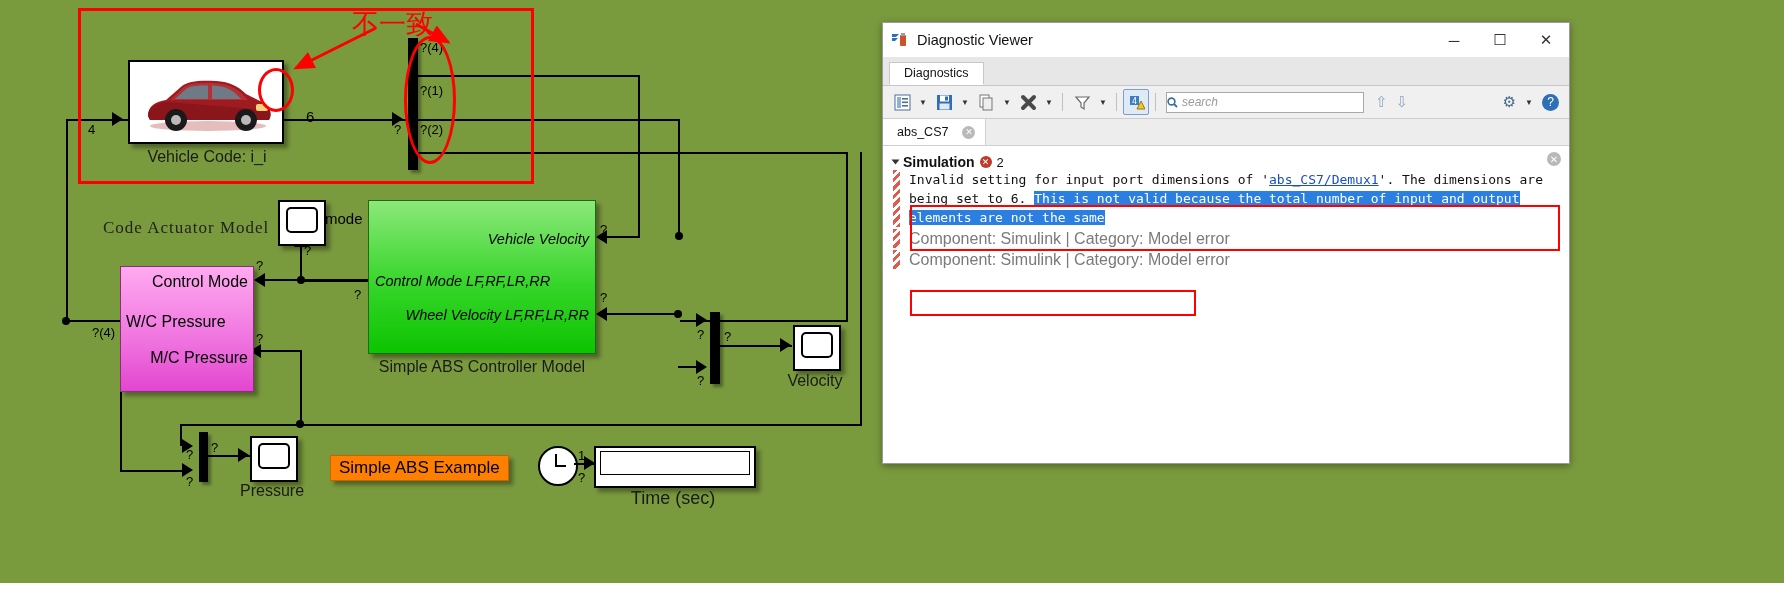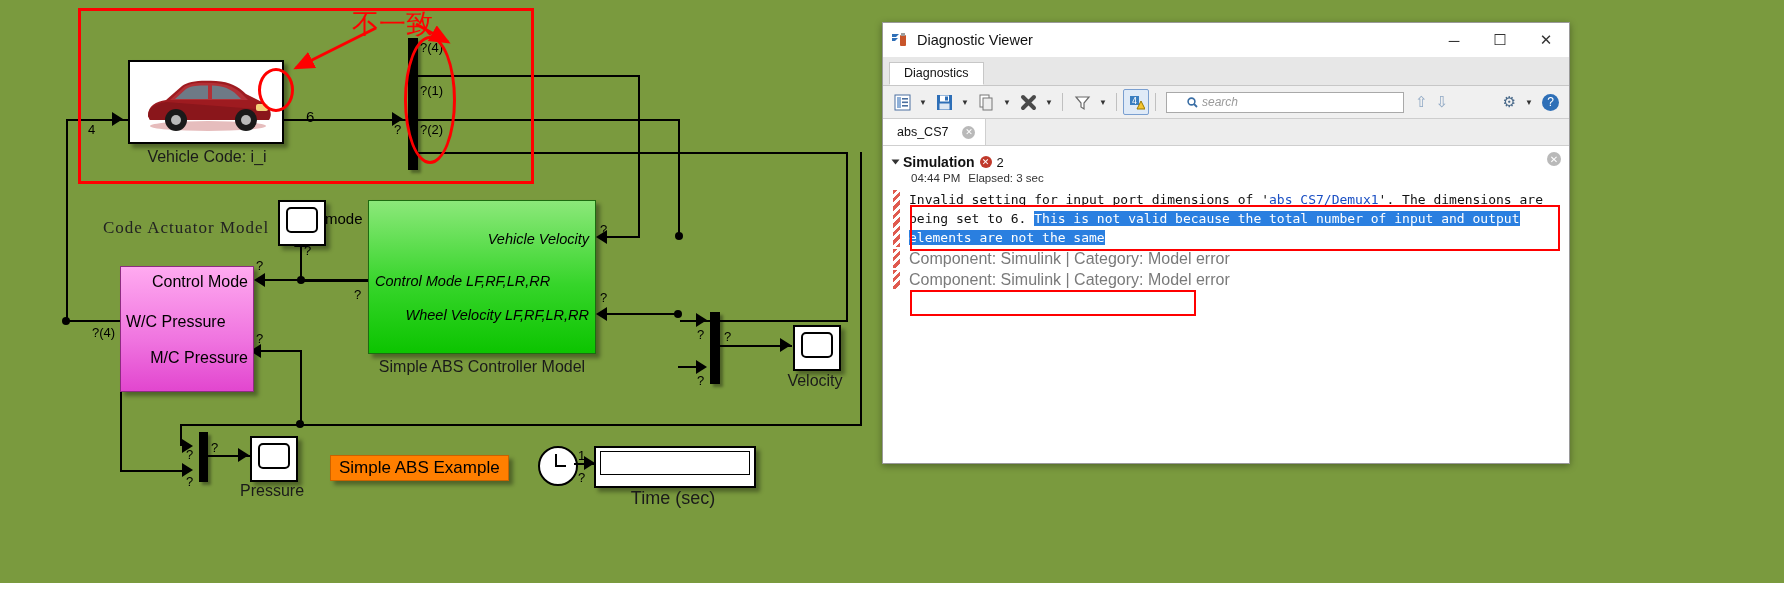--- a/index.html
+++ b/index.html
@@ -102,21 +102,21 @@
   .dv-tab{background:#fff;border:1px solid #c7c7c7;border-bottom:1px solid #fff;
     padding:3px 14px 4px 14px;font-size:12.5px;color:#111;margin-left:6px;text-align:center;}
 
   .dv-toolbar{height:32px;background:#f0f0f0;border-bottom:1px solid #cdcdcd;display:flex;align-items:center;padding:0 6px;gap:1px;}
   .tb-btn{width:24px;height:24px;border:1px solid transparent;display:flex;align-items:center;justify-content:center;border-radius:2px;}
   .tb-split{width:14px;height:24px;display:flex;align-items:center;justify-content:center;font-size:8px;color:#333;}
   .tb-sep{width:1px;height:18px;background:#c0c0c0;margin:0 5px;}
   .tb-btn.active{background:#dfeaf7;border:1px solid #7a9fd0;}
   .dv-search{
     flex:0 0 auto;width:196px;height:19px;background:#fff;border:1px solid #a9a9a9;
-    display:flex;align-items:center;padding:0 20px;margin-left:4px;
+    display:flex;align-items:center;padding:0 0;margin-left:4px;
   }
   .dv-search-ph{font-size:12px;color:#9a9a9a;font-style:italic;margin-left:4px;}
   .dv-arrows{display:flex;gap:8px;margin-left:10px;}
 
   .dv-subtab-row{height:26px;background:#ededed;border-bottom:1px solid #cfcfcf;display:flex;align-items:stretch;}
   .dv-subtab{background:#fff;display:flex;align-items:center;gap:14px;padding:0 10px 0 14px;border-right:1px solid #cfcfcf;font-size:12.5px;color:#111;}
   .subtab-close{width:13px;height:13px;border-radius:50%;background:#b9b9b9;color:#fff;font-size:9px;display:flex;align-items:center;justify-content:center;}
 
   .dv-body{flex:1;background:#fff;position:relative;overflow:hidden;padding:6px 10px 0 10px;}
   .dv-body-close{position:absolute;right:8px;top:6px;width:14px;height:14px;border-radius:50%;background:#b9b9b9;color:#fff;font-size:10px;display:flex;align-items:center;justify-content:center;}
@@ -401,24 +401,20 @@
 
     <div class="dv-body">
       <div class="dv-body-close">✕</div>
 
       <div class="grp-header">
         <span class="caret"></span>
         <span class="grp-title">Simulation</span>
         <span class="err-dot">✕</span>
         <span class="grp-count">2</span>
       </div>
-      <div class="grp-sub">
-        <span>04:44 PM</span>
-        <span>Elapsed: 3 sec</span>
-      </div>
 
       <div class="msg-row">
         <div class="hatch"></div>
         <div class="msg-mono" style="max-width:638px;">
           <span>Invalid setting for input port dimensions of '</span><span class="lnk">abs_CS7/Demux1</span><span>'. The dimensions are being set to 6. </span><span class="hl">This is not valid because the total number of input and output elements are not the same</span>
         </div>
       </div>
       <div class="msg-row">
         <div class="hatch"></div>
         <div class="msg-meta">Component:  Simulink | Category:  Model error</div>

